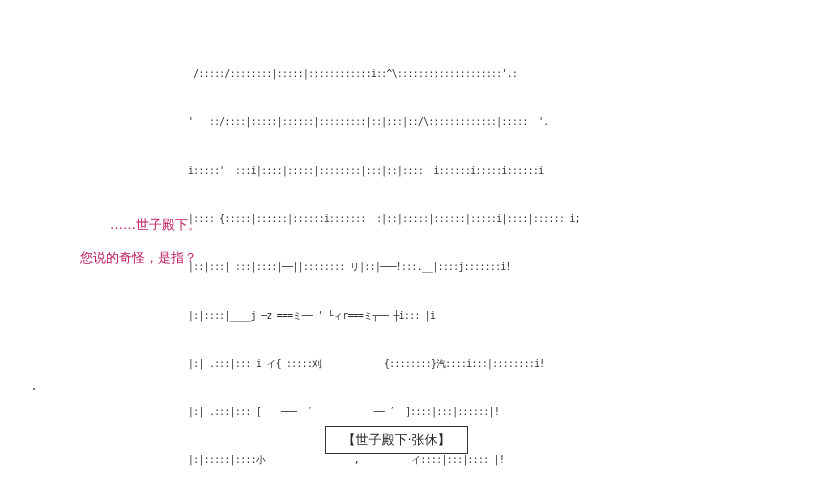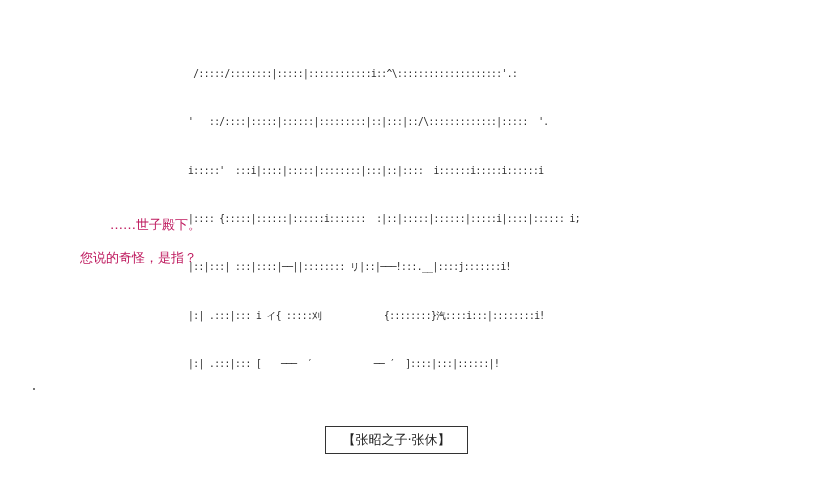--- a/index.html
+++ b/index.html
@@ -34,22 +34,24 @@
 </style>
 </head>
 <body>
 
 <div class="aa" style="left:26px; top:34px;">
   <span class="line">                                /:::::/::::::::|:::::|::::::::::::i::^\::::::::::::::::::::'.:</span>
   <span class="line">                               '   ::/::::|:::::|::::::|:::::::::|::|:::|::/\:::::::::::::|:::::  '.</span>
   <span class="line">                               i:::::'  :::i|::::|:::::|::::::::|:::|::|::::  i::::::i:::::i::::::i</span>
   <span class="line">                               |:::: {:::::|::::::|::::::i:::::::  :|::|:::::|::::::|:::::i|::::|:::::: i;</span>
   <span class="line">                               |::|:::| :::|::::|──||:::::::: リ|::|───!:::.__|::::j:::::::i!</span>
+  <span class="line">                               |:|::::|____j ─z ===ミ── ' └ィr===ミ┬── ┼i::: |i</span>
   <span class="line">                               |:| .:::|::: i イ{ :::::刈            {::::::::}汽::::i:::|::::::::i!</span>
   <span class="line">                               |:| .:::|::: [  ゞ───  ′          ゞ── ′  ]::::|:::|::::::|!</span>
+  <span class="line">                               |:|:::::|::::小                 ,          イ::::|:::|:::: |!</span>
   
   
   
   
   
   
   
   
   
   
@@ -57,16 +59,16 @@
   
   
   
   
 </div>
 
 <div class="dialogue" style="left:110px; top:216px;">……世子殿下。</div>
 <div class="dialogue" style="left:80px; top:249px;">您说的奇怪，是指？</div>
 
 <div class="caption-box">
-  <span>【张昭之子·张休】</span>
+  <span>【世子殿下·张休】</span>
 </div>
 
 <div class="dot"></div>
 
 </body></html>

